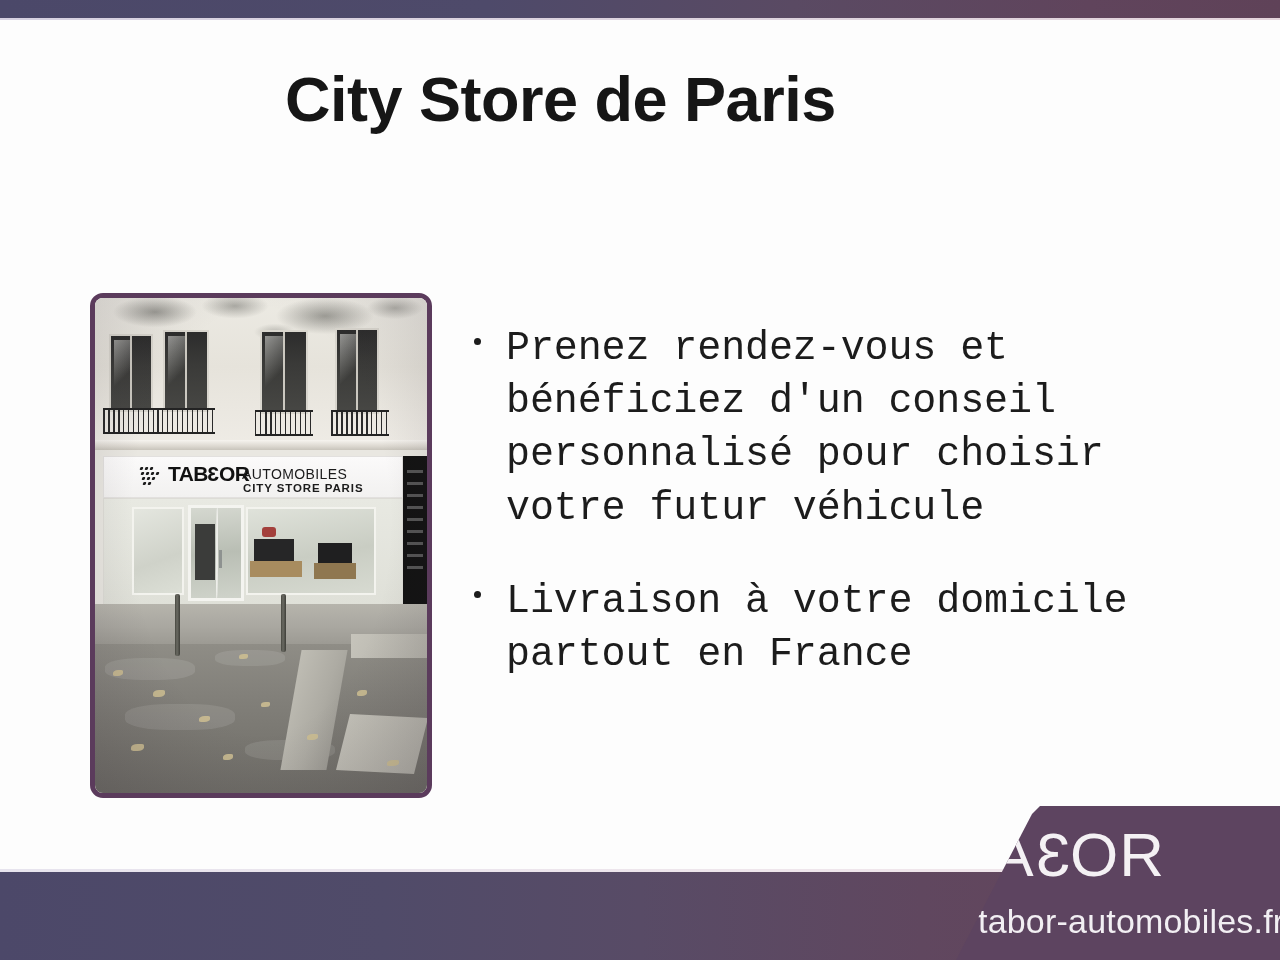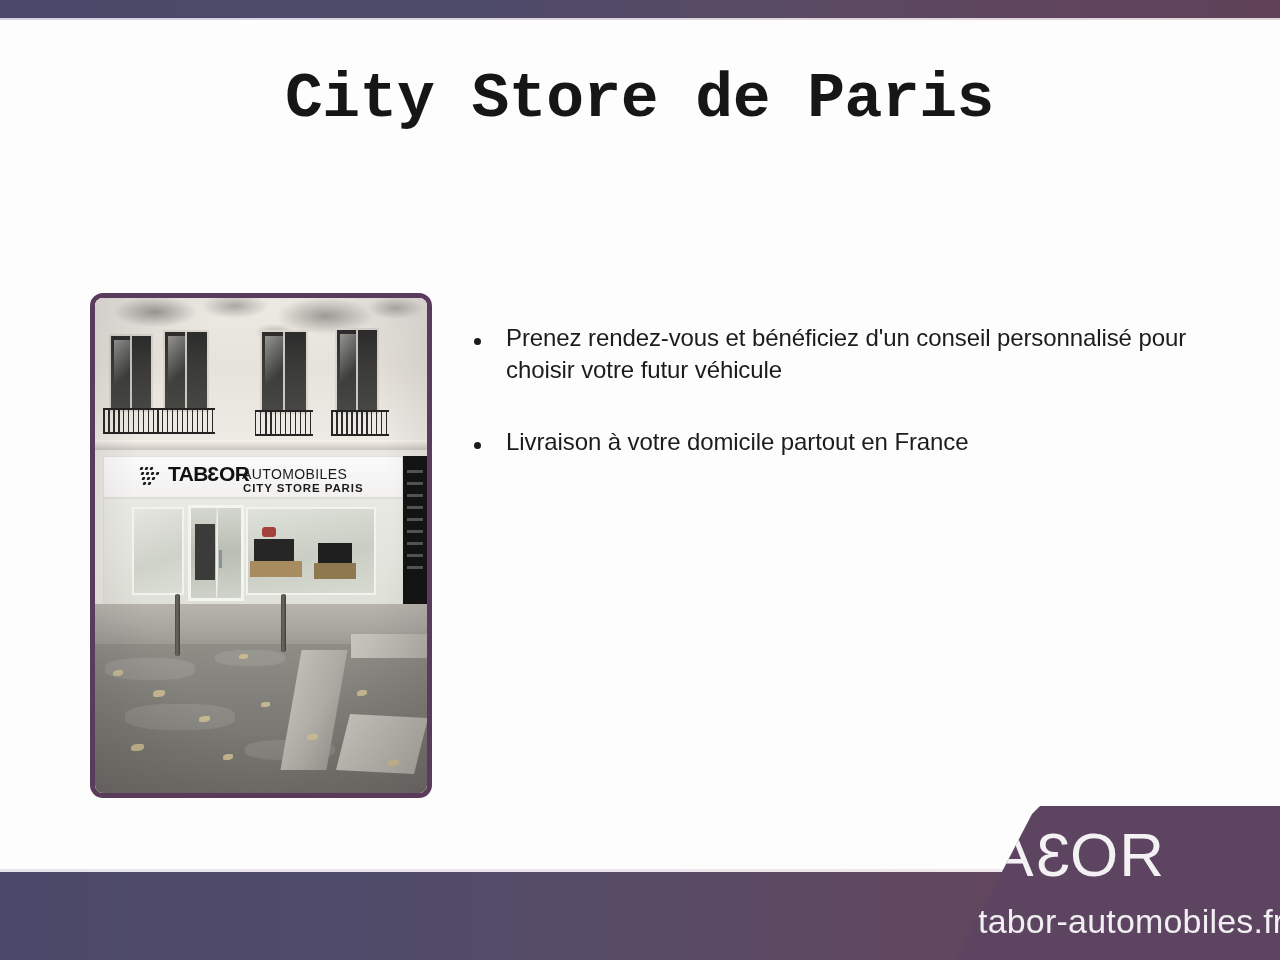--- a/index.html
+++ b/index.html
@@ -90,36 +90,37 @@
     position: absolute;
     left: 285px; top: 55px;
     width: 760px;
     font-size: 63px;
     font-weight: bold;
     color: #161616;
     line-height: 1.42;
     letter-spacing: -0.5px;
     font-family: "Liberation Sans", sans-serif;
   }
-  .title .l2 { display: block; font-family: Liberation Mono, monospace; }
+  .title .l2 { display: block; }
 
   
   .bullets {
     position: absolute;
     left: 470px; top: 322px;
     width: 770px;
   }
   .bullet {
     position: relative;
     padding-left: 36px;
     margin-bottom: 40px;
-    font-size: 24px;
+    font-size: 40px;
     line-height: 1.33;
     color: #1c1c1c;
     letter-spacing: -0.1px;
+    font-family: Liberation Mono, monospace;
   }
   .bullet:last-child { margin-bottom: 4px; }
   .bullet .dot {
     position: absolute;
     left: 4px;
     top: 16px;
     width: 7px; height: 7px;
     border-radius: 50%;
     background: #1c1c1c;
   }

